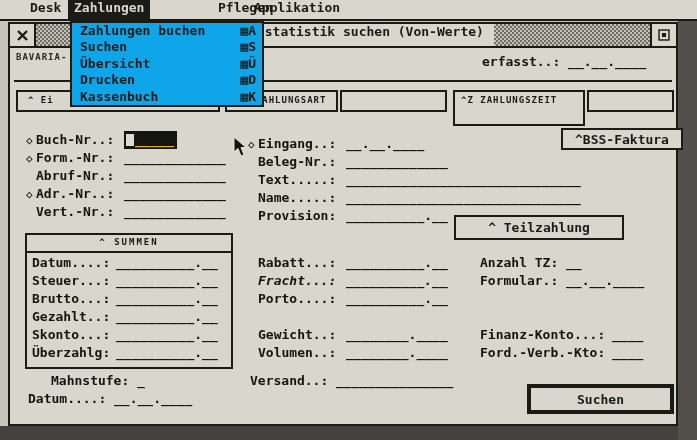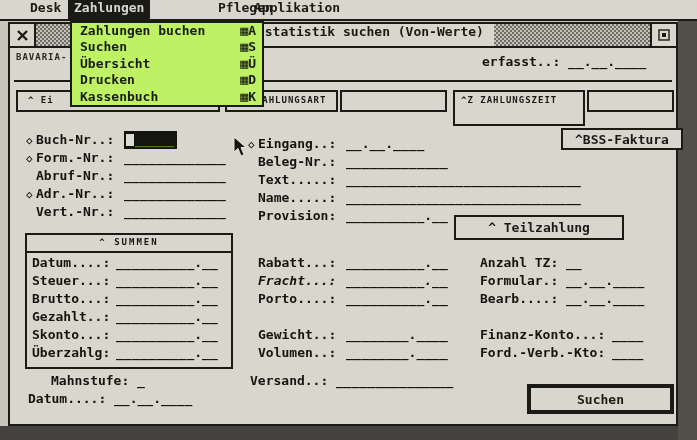--- a/index.html
+++ b/index.html
@@ -18,21 +18,21 @@
     background:#d9d6cd;border-bottom:2px solid #1b1b15;box-sizing:border-box;z-index:40;
   }
   .menu-item{
     position:absolute;top:0;height:19px;line-height:19px;
     font:bold 13px "DejaVu Sans Mono",monospace;color:#1b1b15;padding:0 6px;white-space:pre;
   }
   .menu-item.active{background:#1b1b15;color:#d9d6cd;}
   
   .dropdown{
     position:absolute;left:70px;top:21px;width:194px;z-index:50;
-    background:#bef264;border:2px solid #1b1b15;box-sizing:border-box;
+    background:#0ea5e9;border:2px solid #1b1b15;box-sizing:border-box;
   }
   .dd-item{
     height:16.4px;line-height:16.4px;padding:0 6px 0 8px;
     font:bold 13px "DejaVu Sans Mono",monospace;color:#1b1b15;
     display:flex;justify-content:space-between;white-space:pre;
   }
   
   .window{
     position:absolute;left:8px;top:22px;width:670px;height:404px;
     background:#d9d6cd;border:2px solid #1b1b15;box-sizing:border-box;z-index:10;
@@ -70,21 +70,21 @@
   .row{
     position:absolute;white-space:pre;color:#15150f;
     font:bold 13px "DejaVu Sans Mono",monospace;line-height:14px;
   }
   .row .flag{display:inline-block;width:10px;font-size:11px;vertical-align:0;}
   .row .lbl{display:inline-block;}
   .w88 .lbl{width:88px;}
   .w84 .lbl{width:84px;}
   .w86 .lbl{width:86px;}
   .w132 .lbl{width:132px;}
-  .selval{background:#15150f;color:#4d7c0f;padding:1px 3px 2px 2px;}
+  .selval{background:#15150f;color:#eab308;padding:1px 3px 2px 2px;}
   .cursor{display:inline-block;width:8px;height:12px;background:#dedbd2;vertical-align:-2px;margin-right:1px;}
   .summen-box{position:absolute;left:15px;top:209px;width:208px;height:136px;border:2px solid #1b1b15;box-sizing:border-box;}
   .summen-head{height:16px;border-bottom:2px solid #1b1b15;text-align:center;
     font:bold 9px "DejaVu Sans Mono",monospace;letter-spacing:2px;line-height:15px;color:#1b1b15;}
   .erfasst-row{position:absolute;left:472px;top:30px;font:bold 13px "DejaVu Sans Mono",monospace;color:#15150f;white-space:pre;}
   .pointer{position:absolute;left:232px;top:136px;z-index:60;}
 </style>
 </head>
 <body>
 
@@ -156,21 +156,20 @@
   <div class="row w84" style="left:22px;top:322px;"><span class="lbl">Überzahlg:</span><span class="val">__________.__</span></div>
 
   <div class="row w88" style="left:248px;top:232px;"><span class="lbl">Rabatt...:</span><span class="val">__________.__</span></div>
   <div class="row w88" style="left:248px;top:250px;font-style:italic;"><span class="lbl">Fracht...:</span><span class="val">__________.__</span></div>
   <div class="row w88" style="left:248px;top:268px;"><span class="lbl">Porto....:</span><span class="val">__________.__</span></div>
   <div class="row w88" style="left:248px;top:304px;"><span class="lbl">Gewicht..:</span><span class="val">________.____</span></div>
   <div class="row w88" style="left:248px;top:322px;"><span class="lbl">Volumen..:</span><span class="val">________.____</span></div>
 
   <div class="row w86" style="left:470px;top:232px;"><span class="lbl">Anzahl TZ:</span><span class="val">__</span></div>
   <div class="row w86" style="left:470px;top:250px;"><span class="lbl">Formular.:</span><span class="val">__.__.____</span></div>
-  <div class="row w86" style="left:470px;top:268px;"><span class="lbl">Bearb....:</span><span class="val">__.__.____</span></div>
   <div class="row w132" style="left:470px;top:304px;"><span class="lbl">Finanz-Konto...:</span><span class="val">____</span></div>
   <div class="row w132" style="left:470px;top:322px;"><span class="lbl">Ford.-Verb.-Kto:</span><span class="val">____</span></div>
 
   <div class="row w86" style="left:18px;top:350px;padding-left:23px;"><span class="lbl">Mahnstufe:</span><span class="val">_</span></div>
   <div class="row w86" style="left:18px;top:368px;"><span class="lbl">Datum....:</span><span class="val">__.__.____</span></div>
   <div class="row w86" style="left:240px;top:350px;"><span class="lbl">Versand..:</span><span class="val">_______________</span></div>
 
   <div class="btn default" style="left:519px;top:362px;width:143px;height:26px;">
     <span>Suchen</span>
   </div>

